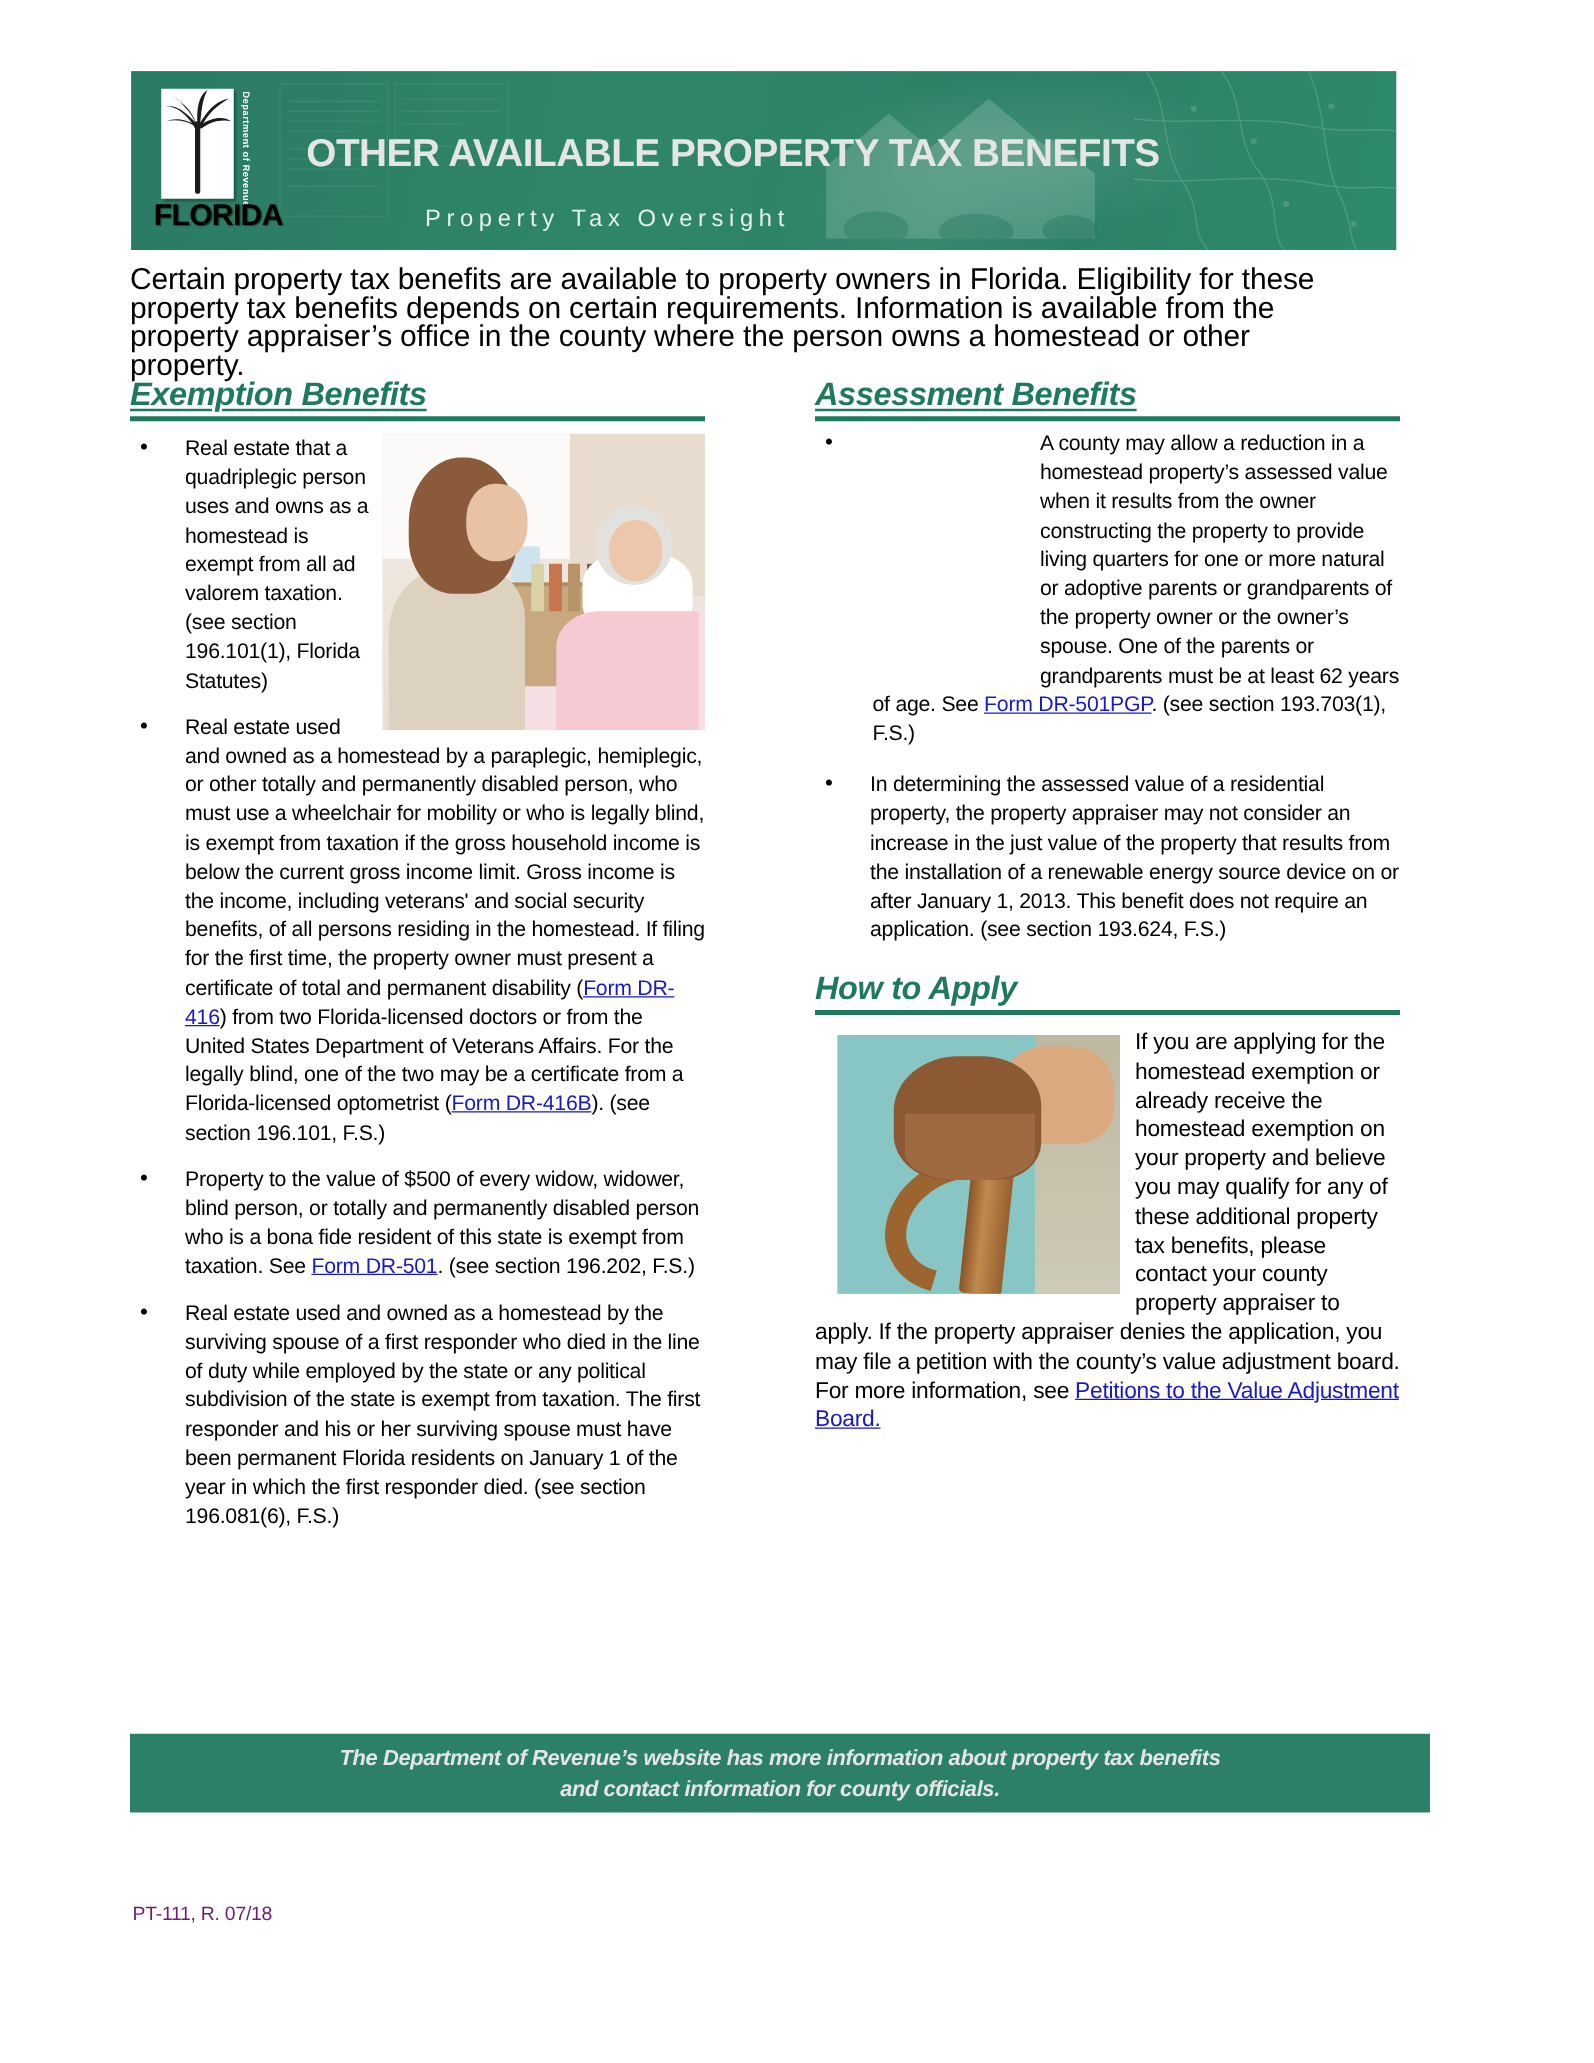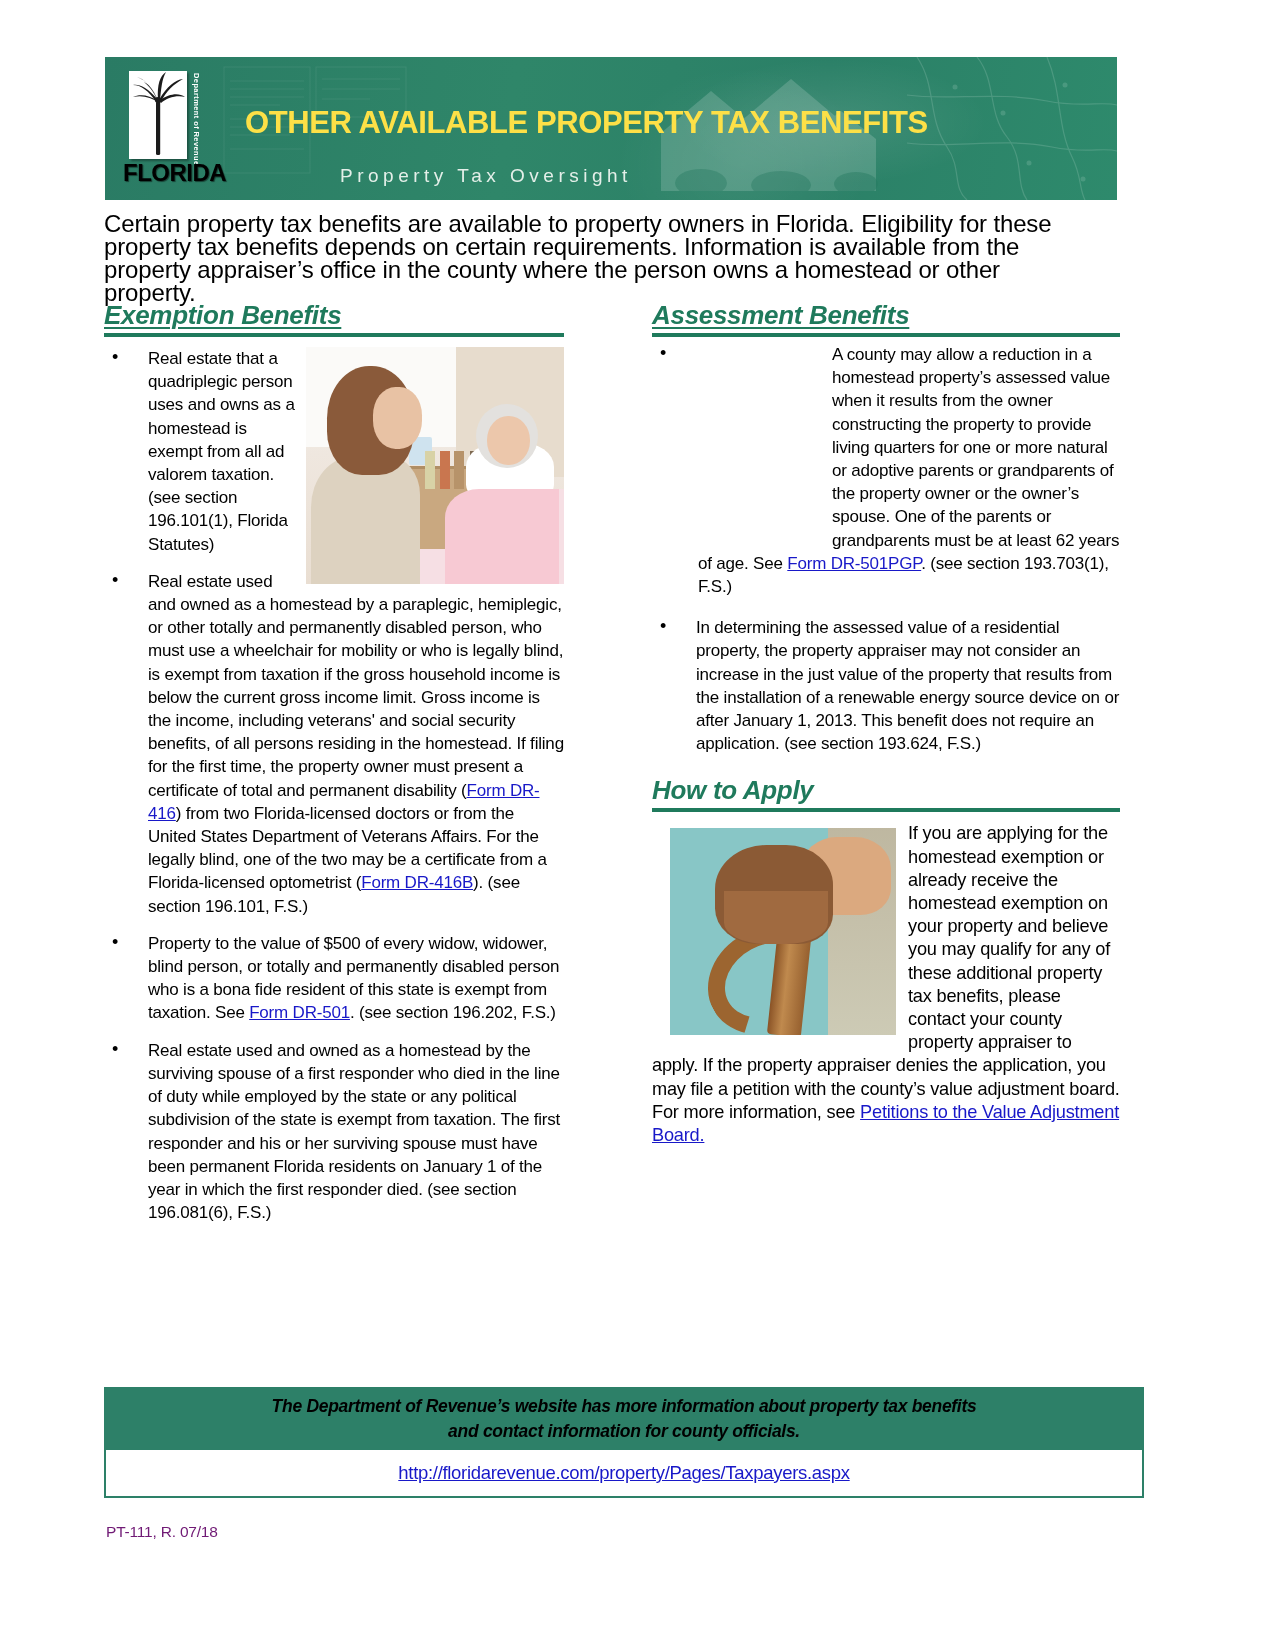--- a/index.html
+++ b/index.html
@@ -112,21 +112,21 @@
     font-weight: bold;
     letter-spacing: -0.5px;
     font-family: "Liberation Sans", sans-serif;
     text-shadow: 1px 1px 1px rgba(0,0,0,.5);
   }
   .banner-title {
     position: absolute;
     left: 140px;
     top: 48px;
     width: 860px;
-    color: #fde047;
+    color: #e5e5e5;
     font-size: 31px;
     font-weight: bold;
     letter-spacing: -0.4px;
     white-space: nowrap;
   }
   .banner-sub {
     position: absolute;
     left: 340px;
     top: 165px;
     width: 680px;
@@ -265,21 +265,21 @@
     top: 1387px;
     width: 1040px;
     height: 63px;
     background: #2d8068;
     box-sizing: border-box;
     display: flex;
     align-items: center;
     justify-content: center;
   }
   .footer-green .ft {
-    color: #000000;
+    color: #e5e5e5;
     font-size: 17.5px;
     font-style: italic;
     font-weight: bold;
     text-align: center;
     line-height: 25px;
     letter-spacing: -0.3px;
   }
   .footer-url {
     position: absolute;
     left: 104px;
@@ -471,19 +471,16 @@
     </div>
   </div>
 
   <div class="footer-green">
     <div class="ft">
       <div>The Department of Revenue’s website has more information about property tax benefits</div>
       <div>and contact information for county officials.</div>
     </div>
   </div>
 
-  <div class="footer-url">
-    <a href="#">http://floridarevenue.com/property/Pages/Taxpayers.aspx</a>
-  </div>
 
   <div class="formno">PT-111, R. 07/18</div>
 
 </div>
 
 </body></html>

